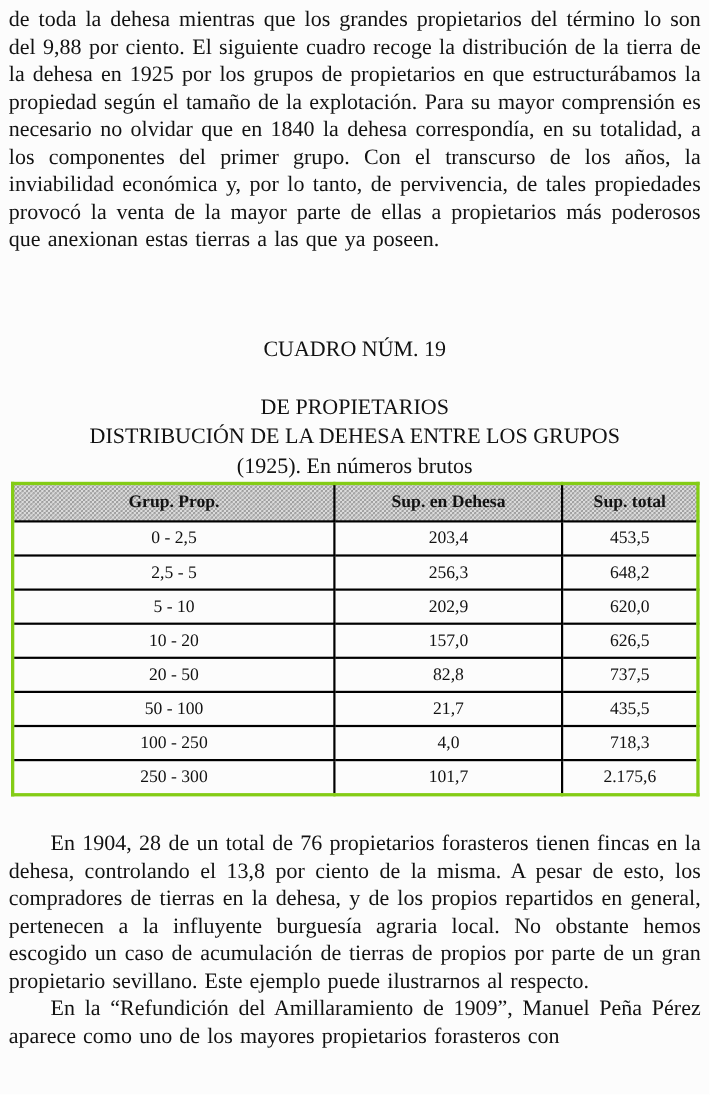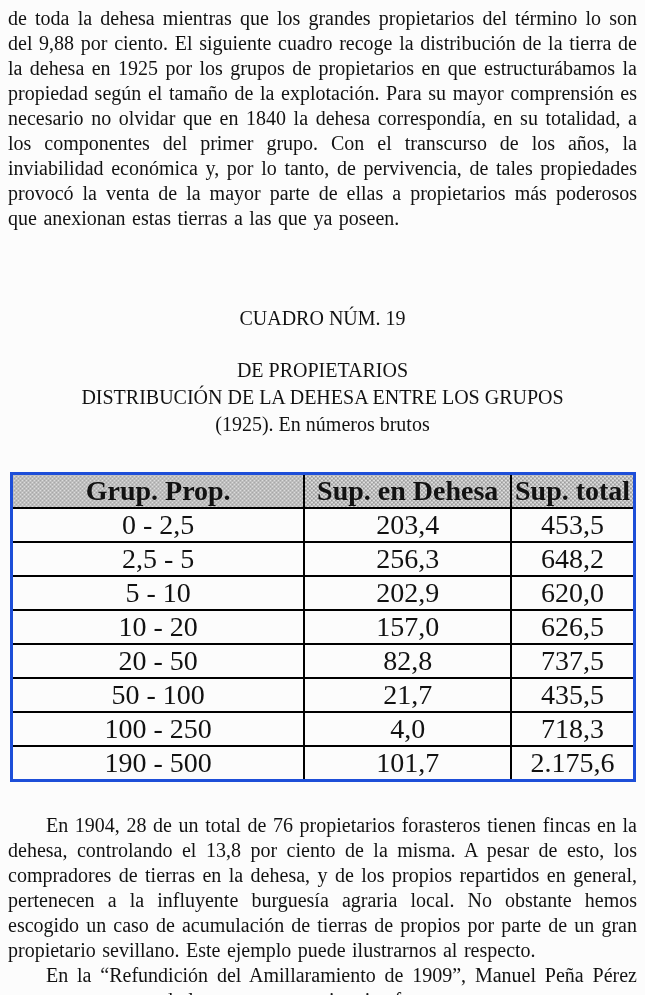--- a/index.html
+++ b/index.html
@@ -35,24 +35,24 @@
     line-height: 25px;
   }
   .cuadro-title {
     margin-top: 26px;
     text-align: center;
     font-size: 20px;
     line-height: 27px;
   }
   table.data {
     width: 626px;
-    margin: 34px 0 0 2px;
+    margin: 0 0 0 2px;
     border-collapse: collapse;
-    border: 3px solid #1d4ed8;
-    font-size: 28px;
+    border: 3px solid #84cc16;
+    font-size: 16px;
     table-layout: fixed;
   }
   table.data th,
   table.data td {
     border: 2px solid #000;
     text-align: center;
     vertical-align: middle;
     padding: 0;
   }
   table.data th {
@@ -130,21 +130,21 @@
         <td>50 - 100</td>
         <td>21,7</td>
         <td>435,5</td>
       </tr>
       <tr>
         <td>100 - 250</td>
         <td>4,0</td>
         <td>718,3</td>
       </tr>
       <tr>
-        <td>190 - 500</td>
+        <td>250 - 300</td>
         <td>101,7</td>
         <td>2.175,6</td>
       </tr>
     </tbody>
   </table>
 
   <p class="body-text indent after-table">En 1904, 28 de un total de 76 propietarios forasteros tienen fincas en la dehesa, controlando el 13,8 por ciento de la misma. A pesar de esto, los compradores de tierras en la dehesa, y de los propios repartidos en general, pertenecen a la influyente burguesía agraria local. No obstante hemos escogido un caso de acumulación de tierras de propios por parte de un gran propietario sevillano. Este ejemplo puede ilustrarnos al respecto.</p>
 
   <p class="body-text indent">En la “Refundición del Amillaramiento de 1909”, Manuel Peña Pérez aparece como uno de los mayores propietarios forasteros con</p>
 

